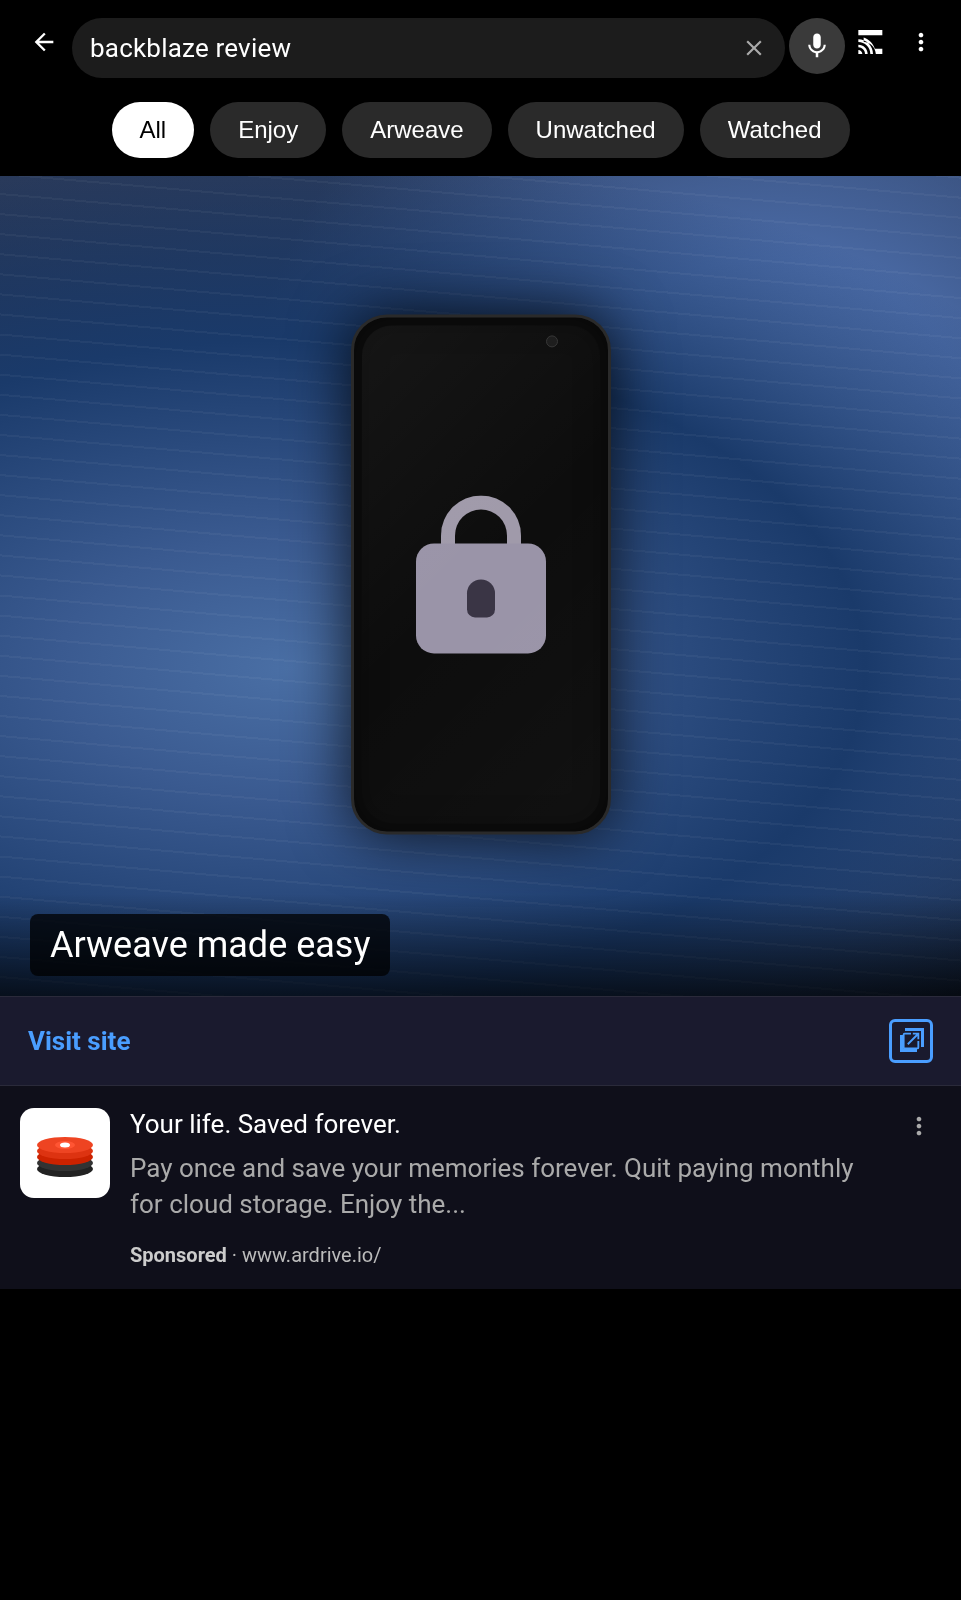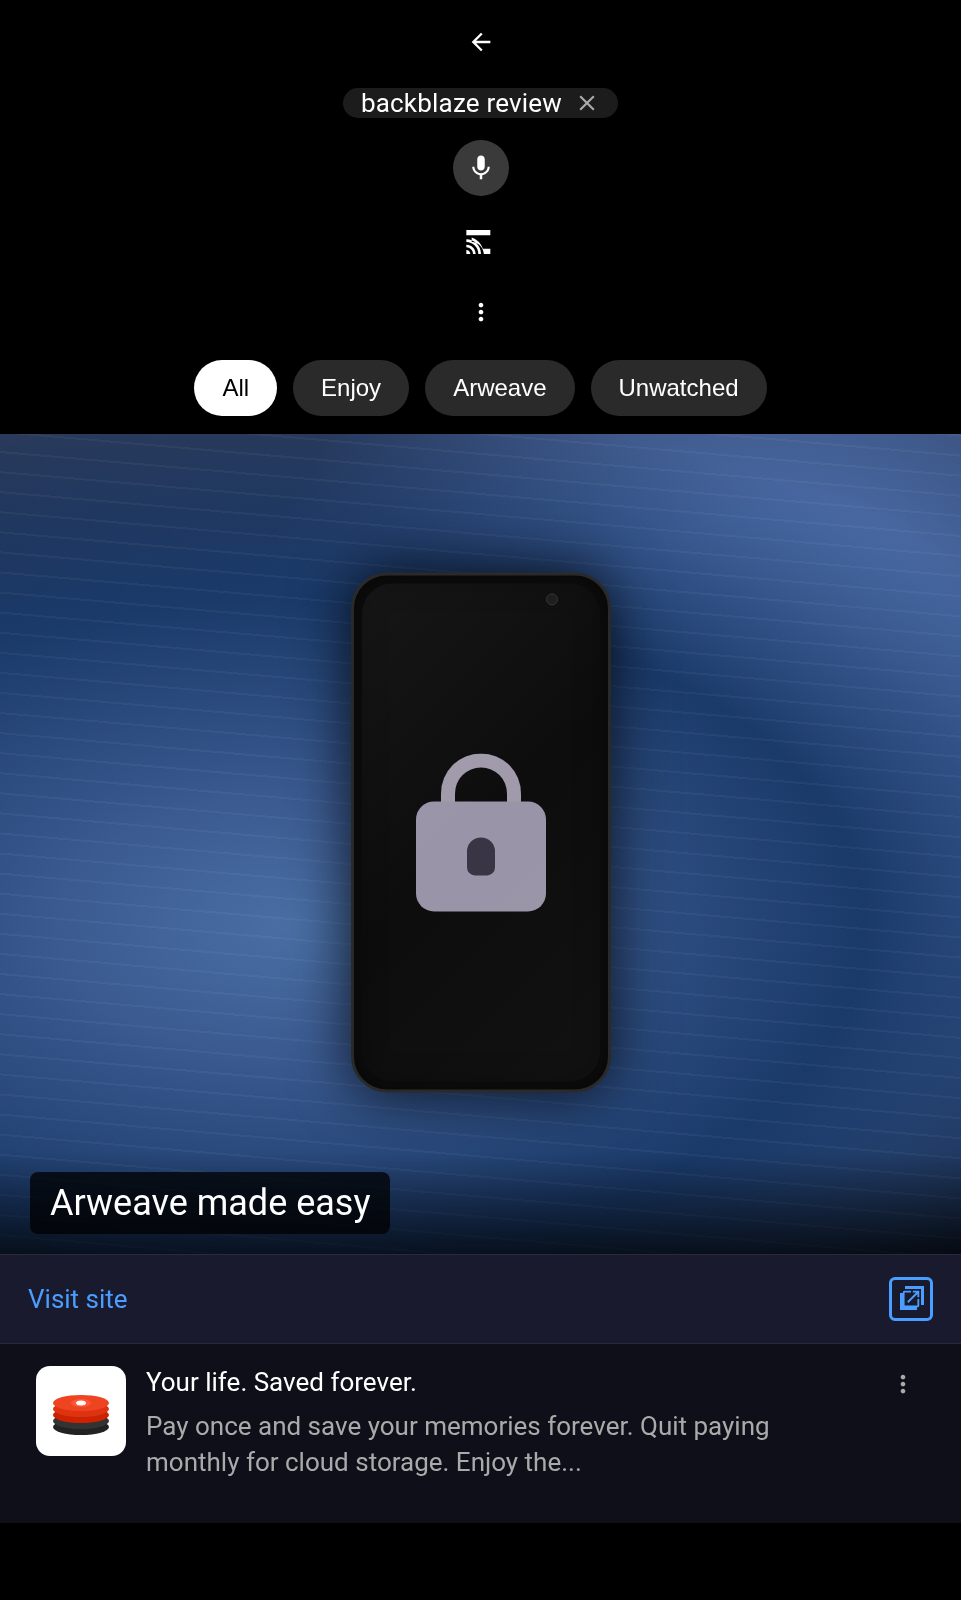--- a/index.html
+++ b/index.html
@@ -11,23 +11,21 @@
       font-family: 'Roboto', Arial, sans-serif;
       color: #fff;
       overflow-x: hidden;
     }
 
     
     .header {
       background: #000;
       padding: 18px 20px 14px 20px;
       display: flex;
-      align-items: center;
-      gap: 22px;
-      flex-direction: column;
+      gap: 4px;
     }
     .back-btn {
       width: 48px;
       height: 48px;
       display: flex;
       align-items: center;
       justify-content: center;
       flex-shrink: 0;
       cursor: pointer;
     }
@@ -277,21 +275,21 @@
     }
     .visit-site-bar {
       padding: 22px 28px;
       display: flex;
       align-items: center;
       justify-content: space-between;
     }
     .visit-site-text {
       font-size: 26px;
       color: #4a9eff;
-      font-weight: 400;
+      font-weight: 700;
     }
     .external-link-icon {
       width: 44px;
       height: 44px;
       border: 3px solid #4a9eff;
       border-radius: 6px;
       display: flex;
       align-items: center;
       justify-content: center;
       position: relative;
@@ -313,21 +311,21 @@
       left: 8px;
       width: 14px;
       height: 14px;
       border-bottom: 3px solid #4a9eff;
       border-left: 3px solid #4a9eff;
     }
 
     
     .ad-card {
       background: #0f0f1a;
-      padding: 22px 36px;
+      padding: 22px 20px;
       display: flex;
       align-items: flex-start;
       gap: 20px;
       border-top: 1px solid #2a2a3a;
     }
     .ad-logo {
       width: 90px;
       height: 90px;
       border-radius: 14px;
       background: #fff;
@@ -410,20 +408,21 @@
       <path d="M12 8c1.1 0 2-.9 2-2s-.9-2-2-2-2 .9-2 2 .9 2 2 2zm0 2c-1.1 0-2 .9-2 2s.9 2 2 2 2-.9 2-2-.9-2-2-2zm0 6c-1.1 0-2 .9-2 2s.9 2 2 2 2-.9 2-2-.9-2-2-2z"></path>
     </svg>
   </div>
 </div>
 
 <div class="filter-bar">
   <button class="chip chip-active">All</button>
   <button class="chip chip-inactive">Enjoy</button>
   <button class="chip chip-inactive">Arweave</button>
   <button class="chip chip-inactive">Unwatched</button>
+  <button class="chip chip-inactive">Watched</button>
 </div>
 
 <div class="video-thumbnail">
   <div class="thumbnail-img">
     <div class="scene-container">
       <div class="jeans-bg"></div>
       <div class="jeans-lines"></div>
 
       <div class="hand-phone">
         <div class="phone-body">
@@ -469,20 +468,25 @@
         <ellipse cx="36" cy="28" rx="28" ry="8" fill="#ee4422"></ellipse>
 
         <ellipse cx="36" cy="28" rx="10" ry="4" fill="#ff5533"></ellipse>
         <ellipse cx="36" cy="28" rx="5" ry="2.5" fill="#fff"></ellipse>
       </svg>
     </div>
 
     <div class="ad-content">
       <div class="ad-title">Your life. Saved forever.</div>
       <div class="ad-desc">Pay once and save your memories forever. Quit paying monthly for cloud storage. Enjoy the...</div>
+      <div class="ad-meta">
+        <strong>Sponsored</strong>
+        <span> · </span>
+        <span>www.ardrive.io/</span>
+      </div>
     </div>
 
     <div class="ad-more-btn">
       <svg width="28" height="28" viewBox="0 0 24 24" fill="#aaa">
         <path d="M12 8c1.1 0 2-.9 2-2s-.9-2-2-2-2 .9-2 2 .9 2 2 2zm0 2c-1.1 0-2 .9-2 2s.9 2 2 2 2-.9 2-2-.9-2-2-2zm0 6c-1.1 0-2 .9-2 2s.9 2 2 2 2-.9 2-2-.9-2-2-2z"></path>
       </svg>
     </div>
   </div>
 </div>
 

